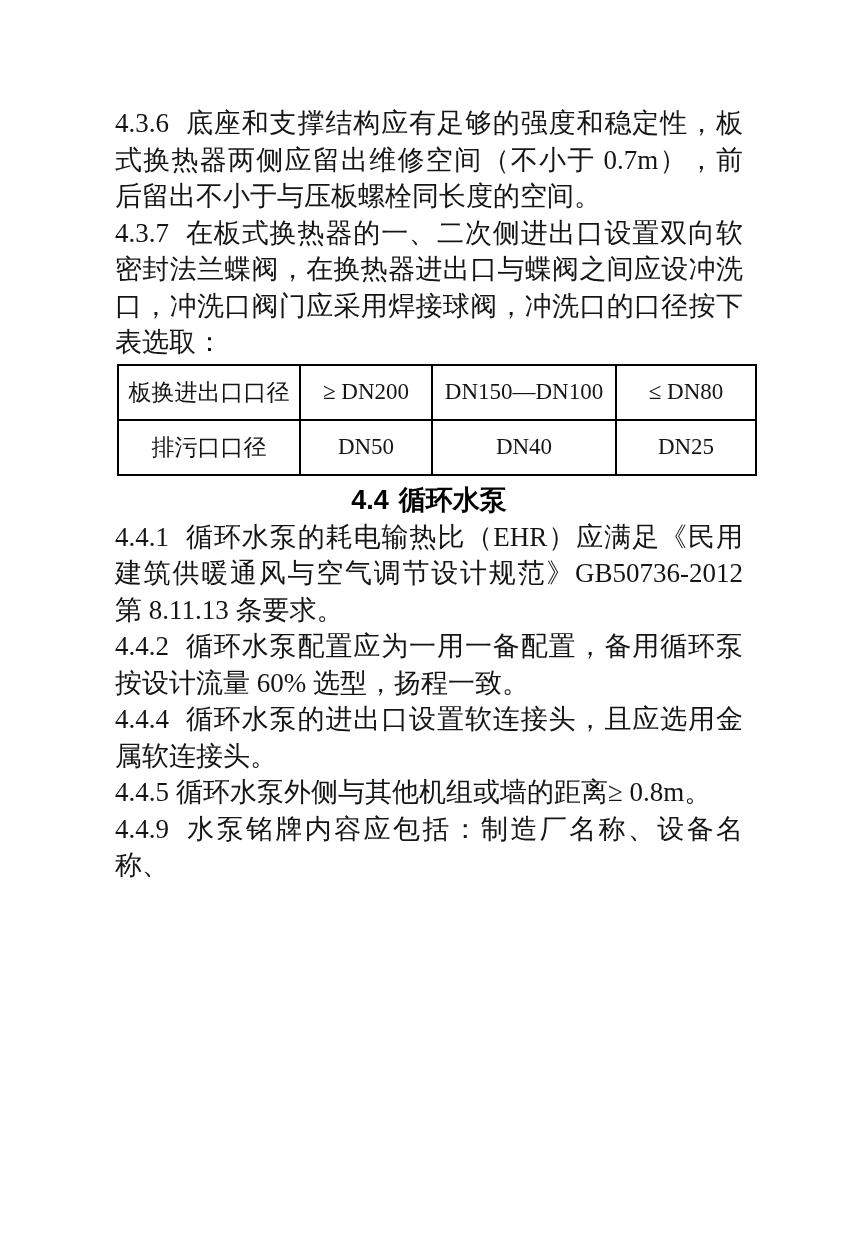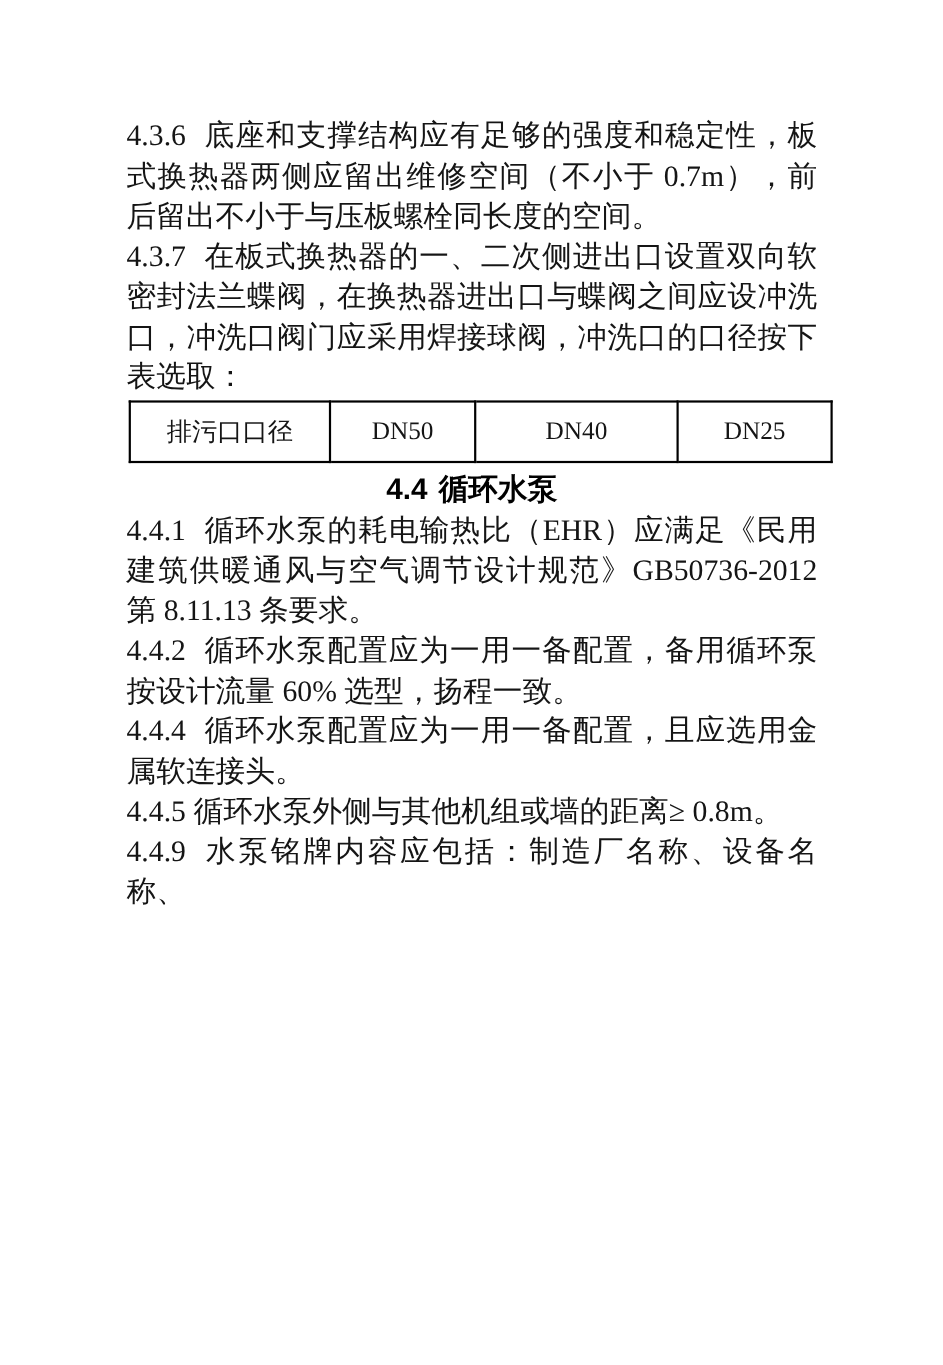--- a/index.html
+++ b/index.html
@@ -72,36 +72,42 @@
 <div class="page">
   <div class="content">
 
     <p class="clause"><span class="clause-num">4.3.6</span><span>底座和支撑结构应有足够的强度和稳定性，板式换热器两侧应留出维修空间（不小于 0.7m），前后留出不小于与压板螺栓同长度的空间。</span></p>
 
     <p class="clause"><span class="clause-num">4.3.7</span><span>在板式换热器的一、二次侧进出口设置双向软密封法兰蝶阀，在换热器进出口与蝶阀之间应设冲洗口，冲洗口阀门应采用焊接球阀，冲洗口的口径按下表选取：</span></p>
 
     <table class="spec-table">
       <tbody>
         <tr>
+          <td class="c1">板换进出口口径</td>
+          <td class="c2">≥ DN200</td>
+          <td class="c3">DN150—DN100</td>
+          <td class="c4">≤ DN80</td>
+        </tr>
+        <tr>
           <td class="c1">排污口口径</td>
           <td class="c2">DN50</td>
           <td class="c3">DN40</td>
           <td class="c4">DN25</td>
         </tr>
       </tbody>
     </table>
 
     <h2 class="section-heading"><span class="sec-num">4.4</span><span>循环水泵</span></h2>
 
     <p class="clause"><span class="clause-num">4.4.1</span><span>循环水泵的耗电输热比（EHR）应满足《民用建筑供暖通风与空气调节设计规范》GB50736-2012 第 8.11.13 条要求。</span></p>
 
     <p class="clause"><span class="clause-num">4.4.2</span><span>循环水泵配置应为一用一备配置，备用循环泵按设计流量 60% 选型，扬程一致。</span></p>
 
 
-    <p class="clause"><span class="clause-num">4.4.4</span><span>循环水泵配置应为一用一备配置，且应选用金属软连接头。</span></p>
+    <p class="clause"><span class="clause-num">4.4.4</span><span>循环水泵的进出口设置软连接头，且应选用金属软连接头。</span></p>
 
     <p class="clause narrow-gap"><span class="clause-num">4.4.5</span><span>循环水泵外侧与其他机组或墙的距离≥ 0.8m。</span></p>
 
 
 
 
     <p class="clause"><span class="clause-num">4.4.9</span><span>水泵铭牌内容应包括：制造厂名称、设备名称、</span></p>
 
   </div>
 

